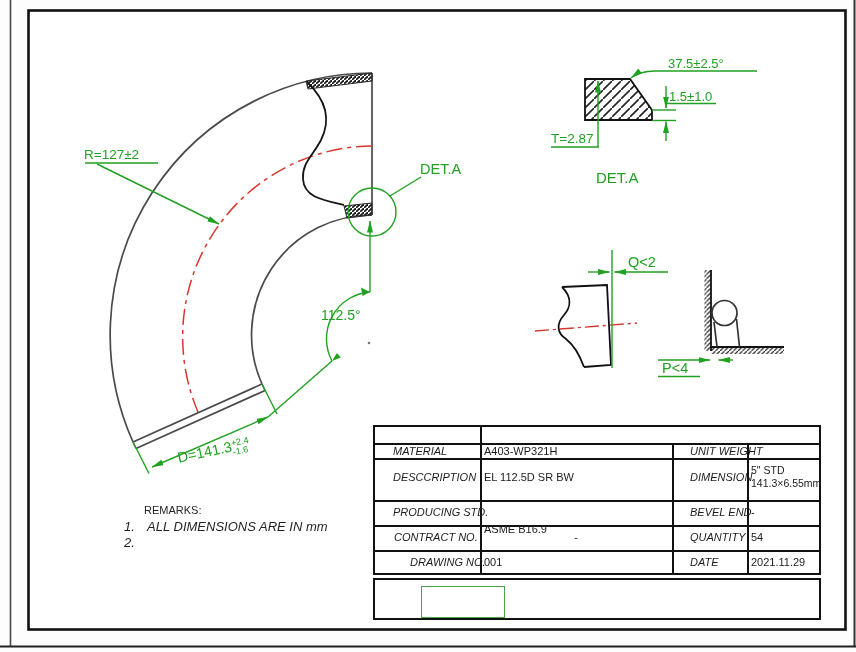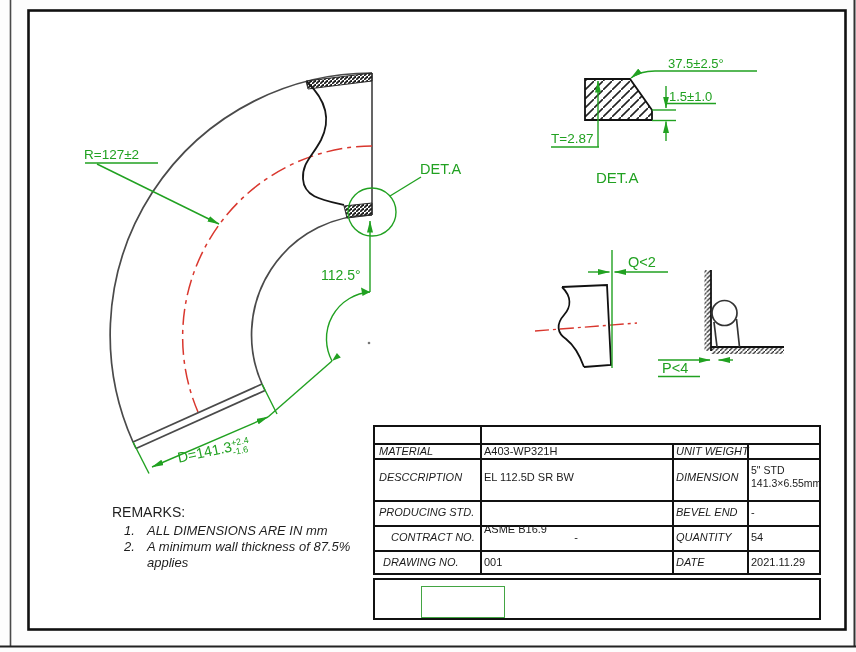--- a/index.html
+++ b/index.html
@@ -1,35 +1,35 @@
 <!DOCTYPE html>
 <html><head>
 <meta charset="utf-8">
 <style>
   html,body{margin:0;padding:0;background:#fff;}
   #page{position:relative;width:856px;height:652px;background:#fdfdfd;overflow:hidden;
         font-family:"Liberation Sans","DejaVu Sans",sans-serif;}
   svg{position:absolute;left:0;top:0;}
   .lbl{position:absolute;color:#21a121;white-space:nowrap;}
-  .fs13{font-size:13px;} .fs14{font-size:14px;} .fs15{font-size:15px;}
+  .fs13{font-size:13px;} .fs14{font-size:14px;margin-top:40px;} .fs15{font-size:15px;}
   #d-label{display:flex;align-items:flex-start;transform:rotate(-12deg);transform-origin:left top;}
   #d-label .main{font-size:14.5px;}
   #d-label .tols{display:flex;flex-direction:column;font-size:9px;line-height:9px;margin-top:1px;}
   #item-note{position:absolute;left:370px;top:376px;font-size:20px;font-weight:bold;color:#991722;letter-spacing:.5px;}
   #remarks{position:absolute;left:112px;top:504px;width:260px;color:#1f1f1f;}
-  #remarks .rtitle{font-size:14px;margin-bottom:3px;}
+  #remarks .rtitle{font-size:11px;margin-bottom:3px;margin-left:32px;}
   .rem-item{display:flex;font-style:italic;font-size:13px;line-height:16px;}
   .rem-num{width:23px;margin-left:12px;flex-shrink:0;}
   .rem-txt{width:205px;}
   
   #spec-table{position:absolute;left:373px;top:425px;width:448px;height:150px;
               border:2px solid #111;box-sizing:border-box;background:#fff;}
   .tl{position:absolute;background:#111;}
   .cell{position:absolute;font-size:11px;color:#1b1b1b;white-space:nowrap;}
-  .cell.it{font-style:italic;}
+  .cell.it{font-style:italic;margin-left:14px;}
   .dim2{font-size:10.5px;line-height:13px;white-space:nowrap;}
   #bottom-strip{position:absolute;left:373px;top:578px;width:448px;height:42px;
                 border:2px solid #111;box-sizing:border-box;background:#fff;}
   #stamp-box{position:absolute;left:46px;top:6px;width:82px;height:30px;border:1.5px solid #43a543;}
 </style>
 </head>
 <body>
 
 <div id="page">
 
@@ -148,21 +148,20 @@
 
 
 <div id="remarks">
   <div class="rtitle">REMARKS:</div>
   <div class="rem-item">
     <span class="rem-num">1.</span>
     <span class="rem-txt">ALL DIMENSIONS ARE IN mm</span>
   </div>
   <div class="rem-item">
     <span class="rem-num">2.</span>
-    <span class="rem-txt">A minimum wall thickness of 87.5% applies</span>
   </div>
 </div>
 
 <div id="spec-table">
   <div class="tl" style="left:0;right:0;top:16px;height:1.5px;"></div>
   <div class="tl" style="left:0;right:0;top:31px;height:1.5px;"></div>
   <div class="tl" style="left:0;right:0;top:73px;height:1.5px;"></div>
   <div class="tl" style="left:0;right:0;top:98px;height:1.5px;"></div>
   <div class="tl" style="left:0;right:0;top:123px;height:1.5px;"></div>
   <div class="tl" style="left:105px;top:0;bottom:0;width:1.5px;"></div>
@@ -180,26 +179,26 @@
   <div class="cell dim2" style="left:376px;top:37px;">
     <div>5"  STD</div>
     <div>141.3×6.55mm</div>
   </div>
 
   <div class="cell it" style="left:4px;top:79px;">PRODUCING STD.</div>
   <div class="cell" style="left:109px;top:96px;">ASME B16.9</div>
   <div class="cell it" style="left:301px;top:79px;">BEVEL END</div>
   <div class="cell" style="left:376px;top:79px;">-</div>
 
-  <div class="cell it" style="left:16px;top:104px;text-align:center;">CONTRACT NO.</div>
+  <div class="cell it" style="left:5px;top:104px;text-align:center;">CONTRACT NO.</div>
   <div class="cell" style="left:105px;top:104px;width:192px;text-align:center;">-</div>
   <div class="cell it" style="left:301px;top:104px;">QUANTITY</div>
   <div class="cell" style="left:376px;top:104px;">54</div>
 
-  <div class="cell it" style="left:8px;top:129px;">DRAWING NO.</div>
+  <div class="cell it" style="left:21px;top:129px;">DRAWING NO.</div>
   <div class="cell" style="left:109px;top:129px;">001</div>
   <div class="cell it" style="left:301px;top:129px;">DATE</div>
   <div class="cell" style="left:376px;top:129px;">2021.11.29</div>
 </div>
 
 <div id="bottom-strip">
   <div id="stamp-box"></div>
 </div>
 
 </div>

